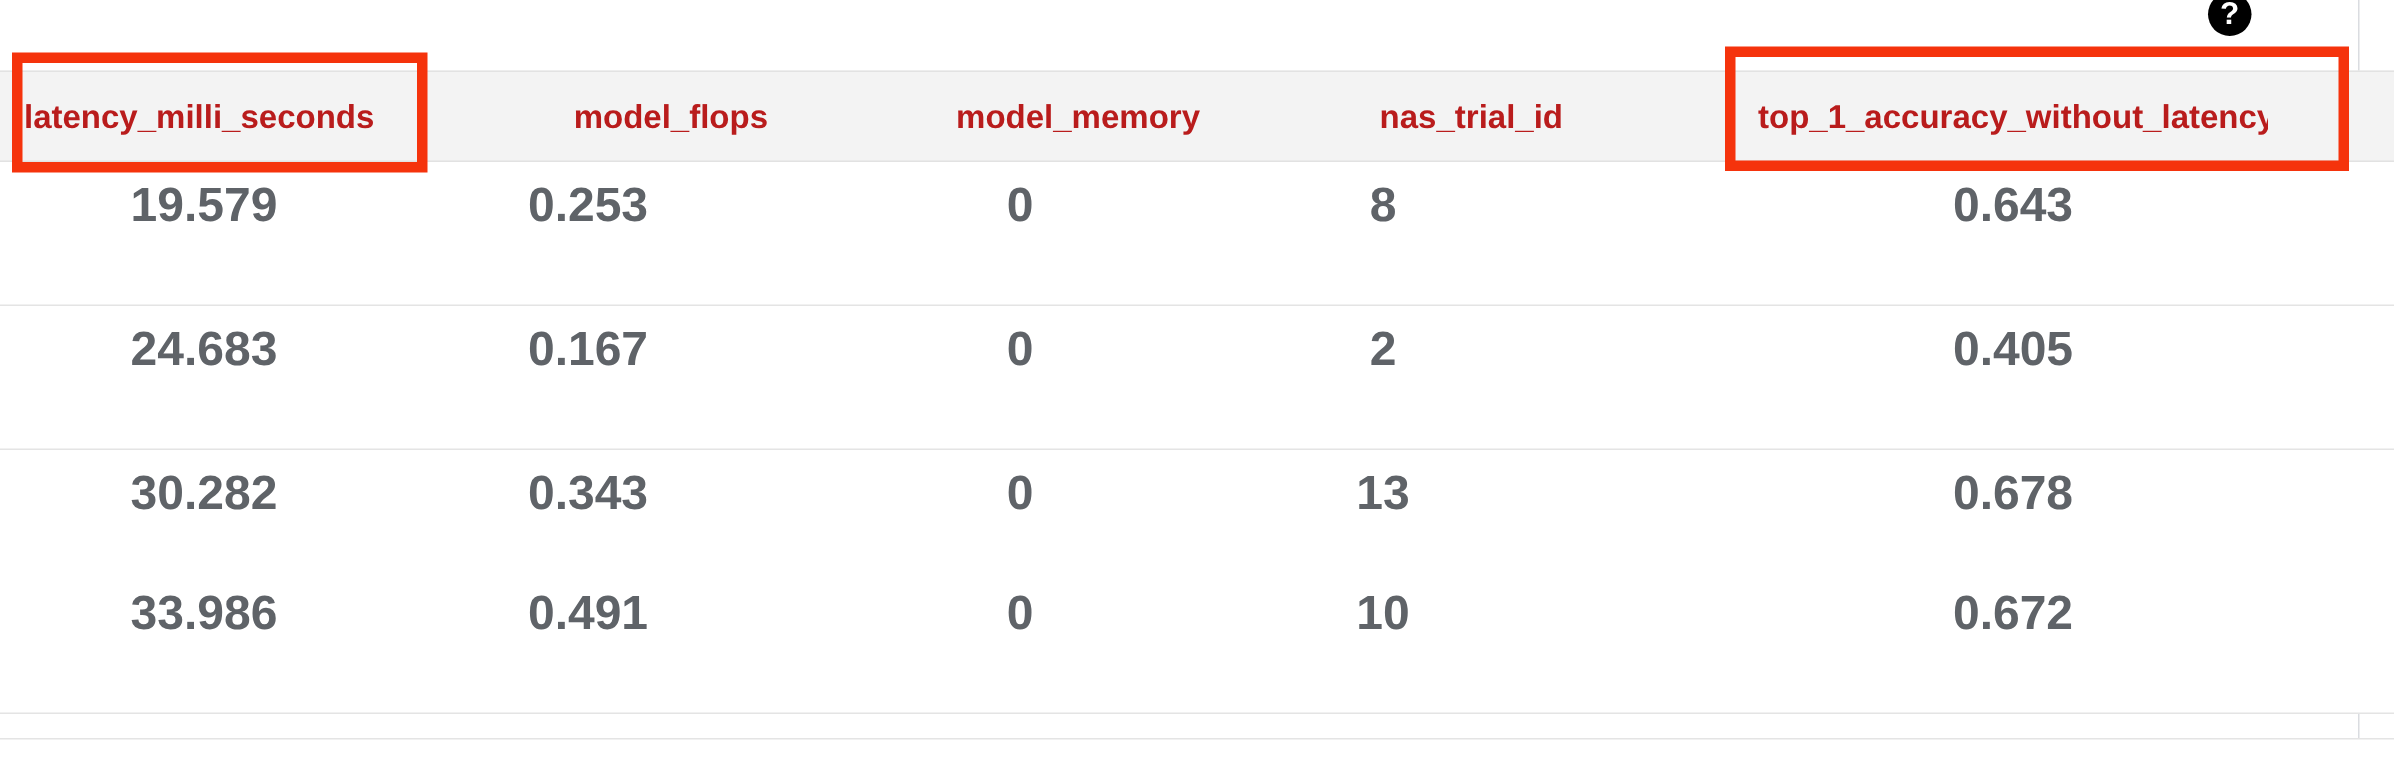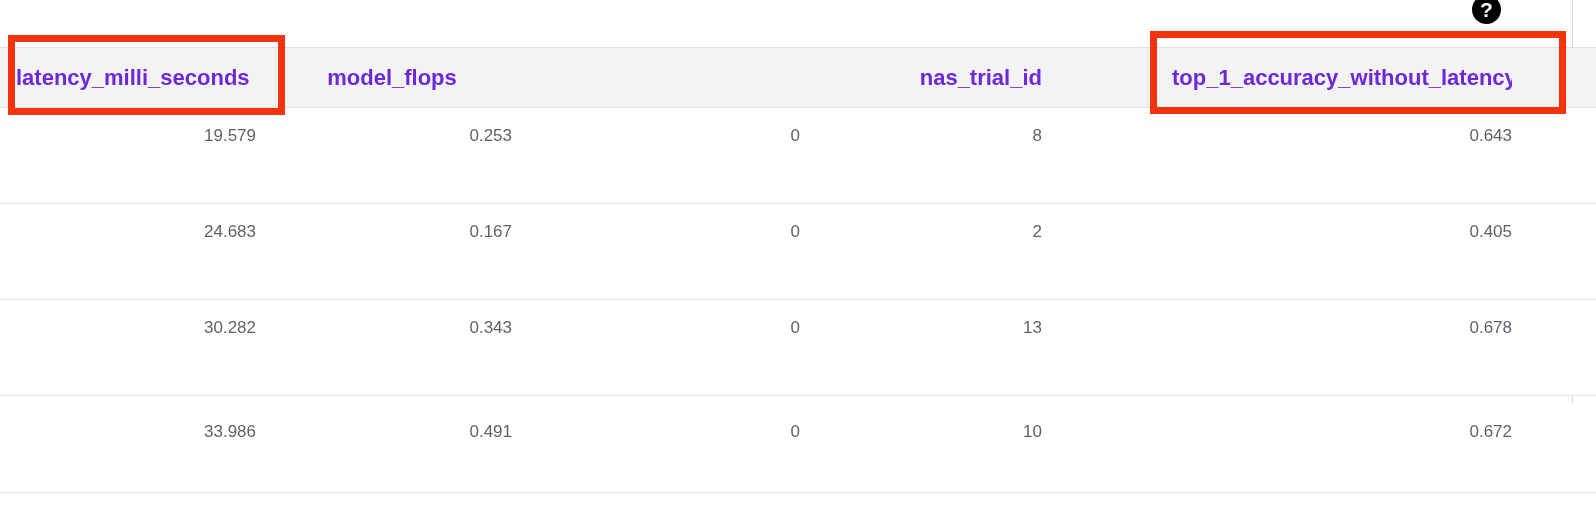--- a/index.html
+++ b/index.html
@@ -47,57 +47,57 @@
     border-bottom: 1px solid #e2e2e2;
     box-sizing: border-box;
   }
   .hcell {
     position: absolute;
     top: 0;
     height: 59px;
     line-height: 59px;
     font-size: 22px;
     font-weight: 700;
-    color: #6d28d9;
+    color: #b91c1c;
     text-align: right;
     white-space: nowrap;
     overflow: hidden;
   }
 
   
   .body-row {
     position: absolute;
     left: 0;
     width: 1596px;
     height: 96px;
     background: #ffffff;
     border-bottom: 1px solid #e4e4e4;
     box-sizing: border-box;
   }
   .dcell {
     position: absolute;
     top: 10px;
     height: 36px;
     line-height: 36px;
-    font-size: 17px;
-    font-weight: 400;
+    font-size: 32px;
+    font-weight: 700;
     color: #5f6368;
-    text-align: right;
+    text-align: center;
     white-space: nowrap;
   }
 
   
   .c0 { left: 16px;   width: 240px; }
   .c1 { left: 272px;  width: 240px; }
   .c2 { left: 560px;  width: 240px; }
   .c3 { left: 802px;  width: 240px; }
   .c4 { left: 1172px; width: 340px; }
 
   .hcell.c0 { left: 16px;   width: 248px; text-align: left; }
-  .hcell.c1 { left: 272px;  width: 240px; text-align: center; }
+  .hcell.c1 { left: 272px;  width: 240px; text-align: right; }
   .hcell.c2 { left: 560px;  width: 240px; text-align: right; }
   .hcell.c3 { left: 802px;  width: 240px; text-align: right; }
   .hcell.c4 { left: 1172px; width: 340px; text-align: center; }
 
   
   .annot {
     position: absolute;
     border: 7px solid #f5330c;
     box-sizing: border-box;
     pointer-events: none;
@@ -128,20 +128,21 @@
 
 <div id="table-root">
 
   <div id="help-icon">?</div>
 
   <div class="vdivider d1"></div>
 
   <div class="header-row">
     <div class="hcell c0">latency_milli_seconds</div>
     <div class="hcell c1">model_flops</div>
+    <div class="hcell c2">model_memory</div>
     <div class="hcell c3">nas_trial_id</div>
     <div class="hcell c4">top_1_accuracy_without_latency</div>
   </div>
 
   <div class="body-row" style="top:108px;">
     <div class="dcell c0">19.579</div>
     <div class="dcell c1">0.253</div>
     <div class="dcell c2">0</div>
     <div class="dcell c3">8</div>
     <div class="dcell c4">0.643</div>
@@ -156,21 +157,21 @@
   </div>
 
   <div class="body-row" style="top:300px;">
     <div class="dcell c0">30.282</div>
     <div class="dcell c1">0.343</div>
     <div class="dcell c2">0</div>
     <div class="dcell c3">13</div>
     <div class="dcell c4">0.678</div>
   </div>
 
-  <div class="body-row" style="top:404px;">
+  <div class="body-row" style="top:380px;">
     <div class="dcell c0">33.986</div>
     <div class="dcell c1">0.491</div>
     <div class="dcell c2">0</div>
     <div class="dcell c3">10</div>
     <div class="dcell c4">0.672</div>
   </div>
 
   <div class="body-row" style="top:492px; height:24px; border-bottom:none; border-top:1px solid #e4e4e4;"></div>
 
   <div class="annot" id="annot-left"></div>

